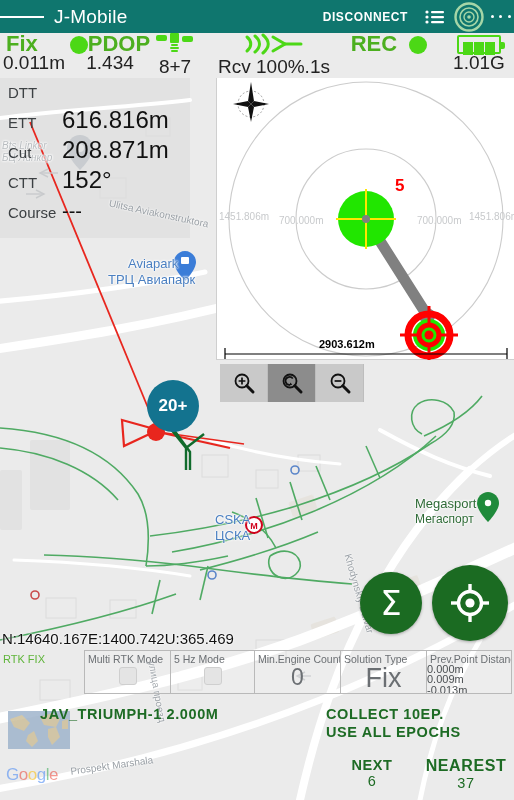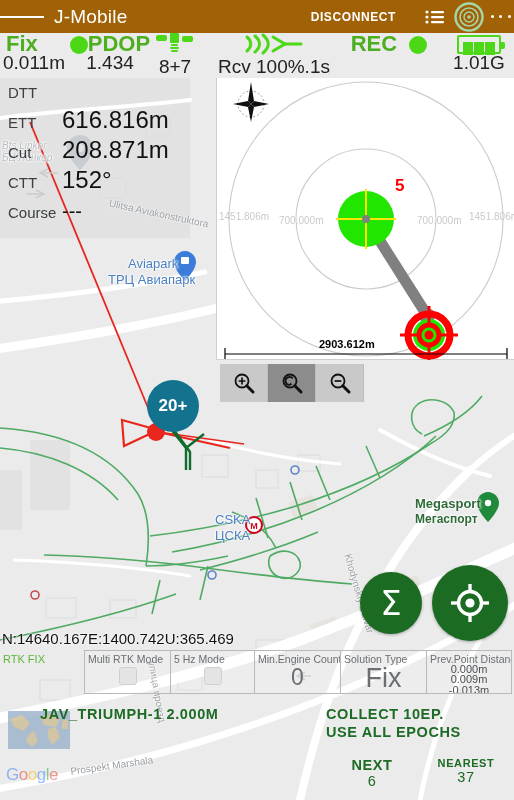--- a/index.html
+++ b/index.html
@@ -16,21 +16,21 @@
   .map-bg { position: absolute; inset: 0; background: #ebebeb; }
   .map-svg { position: absolute; inset: 0; }
   .map-label {
     position: absolute;
     font-size: 11px;
     color: #4a7fc1;
     font-family: "Liberation Sans", sans-serif;
     white-space: nowrap;
     text-shadow: 0 0 2px #fff, 0 0 2px #fff, 0 0 3px #fff;
   }
-  .map-label.green { color: #2f6b37; font-weight: bold; }
+  .map-label.green { color: #2f6b37; }
   .map-label.faint { color: #b9bdc0; font-size: 10px; font-style: italic; }
   .street-name {
     position: absolute; font-size: 10px; color: #9aa0a6;
     text-shadow: 0 0 2px #fff, 0 0 2px #fff;
     white-space: nowrap;
   }
   .google-wm {
     position: absolute; left: 6px; top: 765px;
     font-size: 17px; font-family: "Liberation Sans", sans-serif;
     letter-spacing: -0.5px; opacity: .55;
@@ -38,28 +38,28 @@
   .google-wm span:nth-child(1){color:#4285F4}
   .google-wm span:nth-child(2){color:#EA4335}
   .google-wm span:nth-child(3){color:#FBBC05}
   .google-wm span:nth-child(4){color:#4285F4}
   .google-wm span:nth-child(5){color:#34A853}
   .google-wm span:nth-child(6){color:#EA4335}
 
   
   .appbar {
     position: absolute; left: 0; top: 0; width: 514px; height: 33px;
-    background: #a16207; display: flex; align-items: center;
+    background: #0f766e; display: flex; align-items: center;
     z-index: 40;
   }
   .hamburger { width: 44px; height: 33px; display:flex; align-items:center; justify-content:center; }
   .hamburger i { display:block; width:22px; height:2px; background:#fff; margin:2.5px 0; }
   .app-title { color:#fff; font-size:19px; margin-left: 10px; letter-spacing:.2px; }
   .appbar-right { margin-left:auto; display:flex; align-items:center; height:33px; }
-  .disconnect { color:#fff; font-size:12px; font-weight:bold; letter-spacing:.6px; margin-right:24px;}
+  .disconnect { color:#fff; font-size:12px; font-weight:bold; letter-spacing:.6px; margin-right:12px;}
   .ab-icon { width:30px; height:33px; display:flex; align-items:center; justify-content:center; }
   .kebab { width:26px; }
   .kebab i { display:block; width:3px; height:3px; background:#fff; border-radius:50%; margin:2px auto; }
 
   
   .status-strip {
     position:absolute; left:0; top:33px; width:514px; height:45px;
     z-index:35;
   }
   .st { position:absolute; text-align:center; }
@@ -130,21 +130,21 @@
   .tcell:last-child { border-right:none; }
   .tcell .hd {
     font-size:10.5px; color:#6b6f73; padding:2px 3px 0 3px; white-space:nowrap;
   }
   .chk {
     width:18px;height:18px;background:#e4e4e4;border:1px solid #cfcfcf;border-radius:3px;
     margin:2px auto 0 auto;
   }
   .tcell .bigval { font-size:23px; color:#6b6f73; text-align:center; line-height:24px; }
   .tcell .bigval.fix { font-size:27px; line-height:26px; }
-  .prevlist { font-size:11px; color:#4b4f52; text-align:center; line-height:11.3px; margin-top:-1px;}
+  .prevlist { font-size:11px; color:#4b4f52; text-align:left; line-height:11.3px; margin-top:-1px;}
 
   
   .b-text { position:absolute; color:#1d6b24; font-weight:bold; letter-spacing:.6px; z-index:28; }
   .thumb {
     position:absolute; left:8px; top:711px; width:62px; height:38px; z-index:26;
     background:linear-gradient(#a8bcd0,#cbd6c9);
     opacity:.85;
   }
   .thumb svg { display:block; }
 </style>
@@ -552,17 +552,17 @@
   <div class="b-text" style="left:40px;top:706px;font-size:14.5px">JAV_TRIUMPH-1 2.000M</div>
 
   <div class="b-text" style="left:326px;top:706px;font-size:14.5px">COLLECT 10EP.</div>
   <div class="b-text" style="left:326px;top:724px;font-size:14.5px">USE ALL EPOCHS</div>
 
   <div style="position:absolute;left:332px;top:757px;width:80px;text-align:center;z-index:28;">
     <div class="b-text" style="position:static;font-size:14.5px">NEXT</div>
     <div class="b-text" style="position:static;font-size:14.5px;font-weight:normal">6</div>
   </div>
   <div style="position:absolute;left:420px;top:757px;width:92px;text-align:center;z-index:28;">
-    <div class="b-text" style="position:static;font-size:11px">NEAREST</div>
+    <div class="b-text" style="position:static;font-size:16px">NEAREST</div>
     <div class="b-text" style="position:static;font-size:14.5px;font-weight:normal">37</div>
   </div>
 
 </div>
 
 </body></html>

